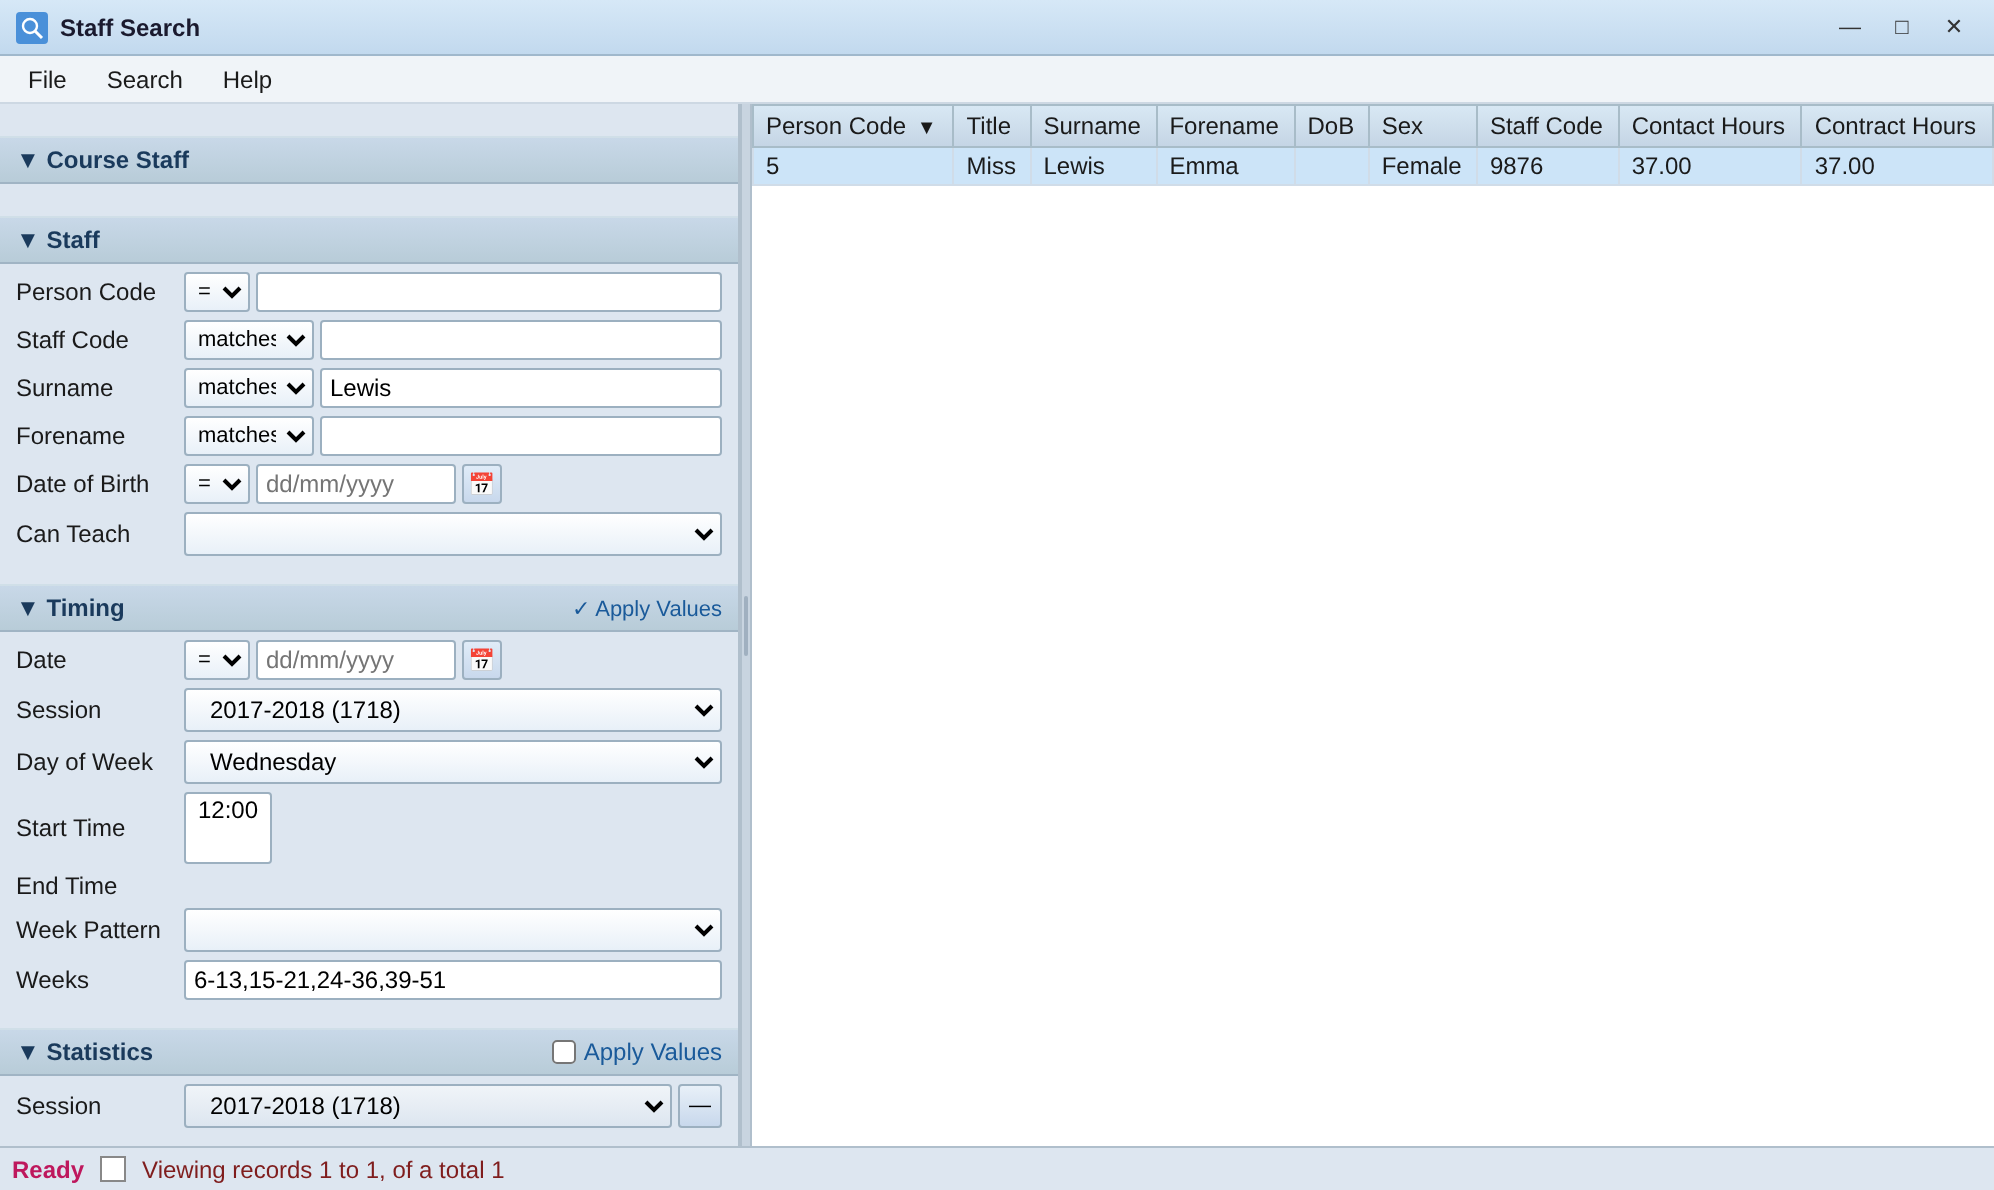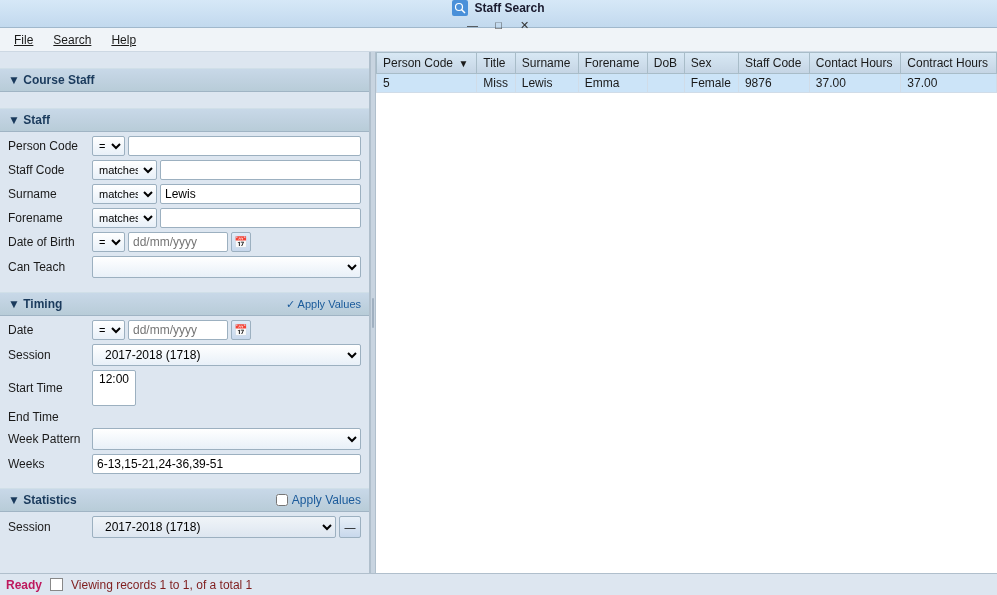--- a/index.html
+++ b/index.html
@@ -7,21 +7,20 @@
 
     
     .title-bar {
       background: linear-gradient(to bottom, #d6e8f7, #c2d9ee);
       border-bottom: 1px solid #a0b8cc;
       height: 28px;
       display: flex;
       align-items: center;
       padding: 0 8px;
       justify-content: space-between;
-      flex-direction: column;
     }
     .title-bar-left { display: flex; align-items: center; gap: 6px; }
     .title-bar-icon { width: 16px; height: 16px; background: #4a90d9; border-radius: 2px; display: flex; align-items: center; justify-content: center; }
     .title-bar-icon svg { width: 12px; height: 12px; }
     .title-bar-text { font-size: 12px; font-weight: bold; color: #1a1a2e; }
     .title-bar-controls { display: flex; gap: 2px; }
     .title-btn {
       width: 24px; height: 18px; border: none; background: transparent;
       cursor: pointer; font-size: 11px; color: #333;
       display: flex; align-items: center; justify-content: center;
@@ -35,21 +34,20 @@
       height: 24px;
       display: flex;
       align-items: center;
       padding: 0 4px;
     }
     .menu-item {
       padding: 2px 10px;
       cursor: pointer;
       border-radius: 3px;
       color: #1a1a1a;
-      text-decoration: underline;
     }
 
     
     .main-layout {
       display: flex;
       height: calc(595px - 28px - 24px - 22px);
       background: #e8eef4;
     }
 
     
@@ -382,20 +380,30 @@
         <span class="field-label">Session</span>
         <div class="field-controls">
           <select class="full-select">
             <option>2017-2018 (1718)</option>
             <option>2016-2017 (1617)</option>
             <option>2018-2019 (1819)</option>
           </select>
         </div>
       </div>
 
+      <div class="field-row">
+        <span class="field-label">Day of Week</span>
+        <div class="field-controls">
+          <select class="full-select">
+            <option>Wednesday</option>
+            <option>Monday</option><option>Tuesday</option>
+            <option>Thursday</option><option>Friday</option>
+          </select>
+        </div>
+      </div>
 
       <div class="field-row">
         <span class="field-label">Start Time</span>
         <div class="field-controls">
           <span class="time-box">12:00</span>
         </div>
       </div>
 
       <div class="field-row">
         <span class="field-label">End Time</span>

